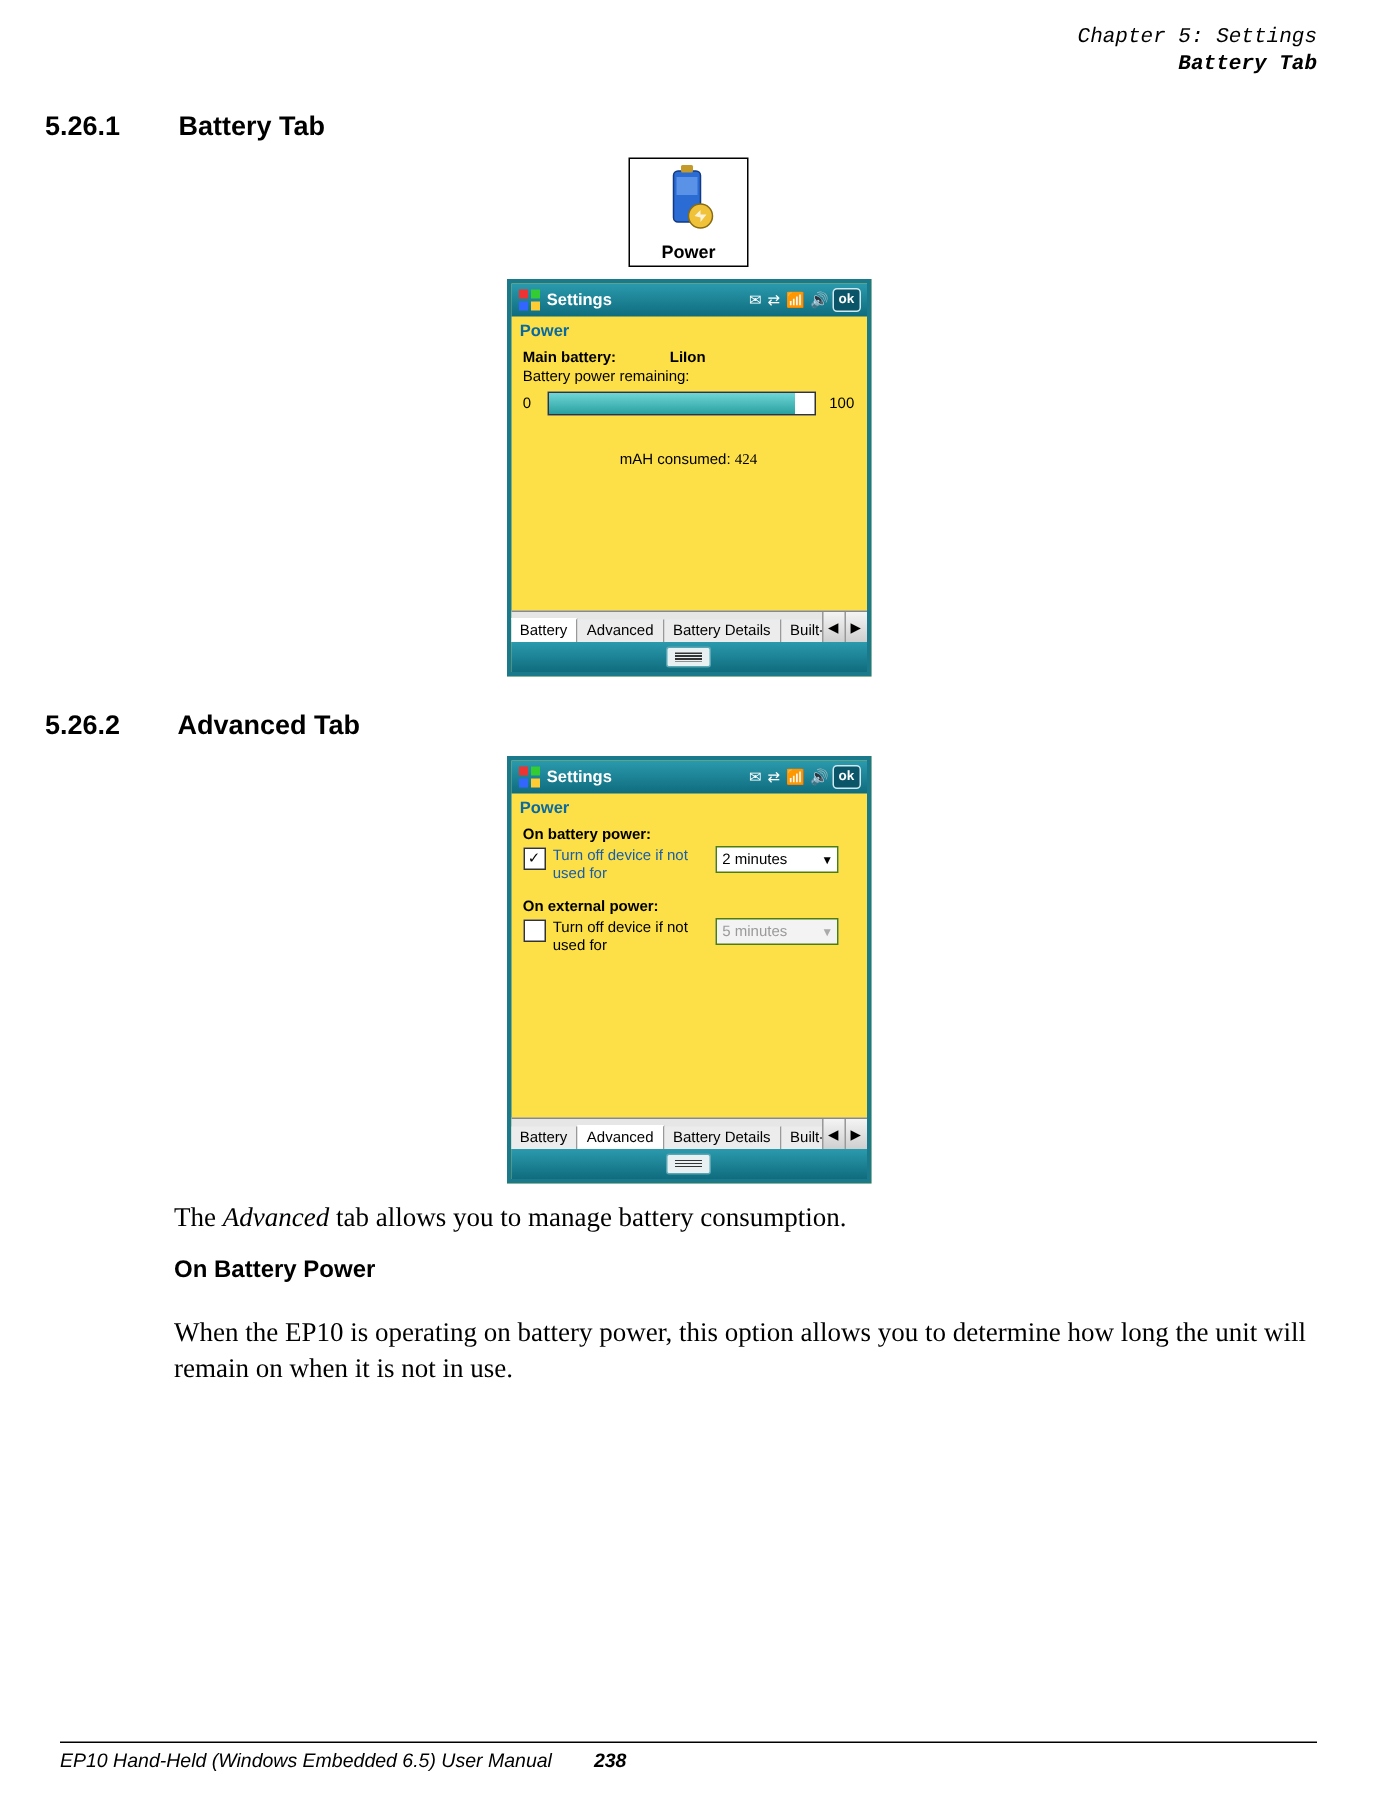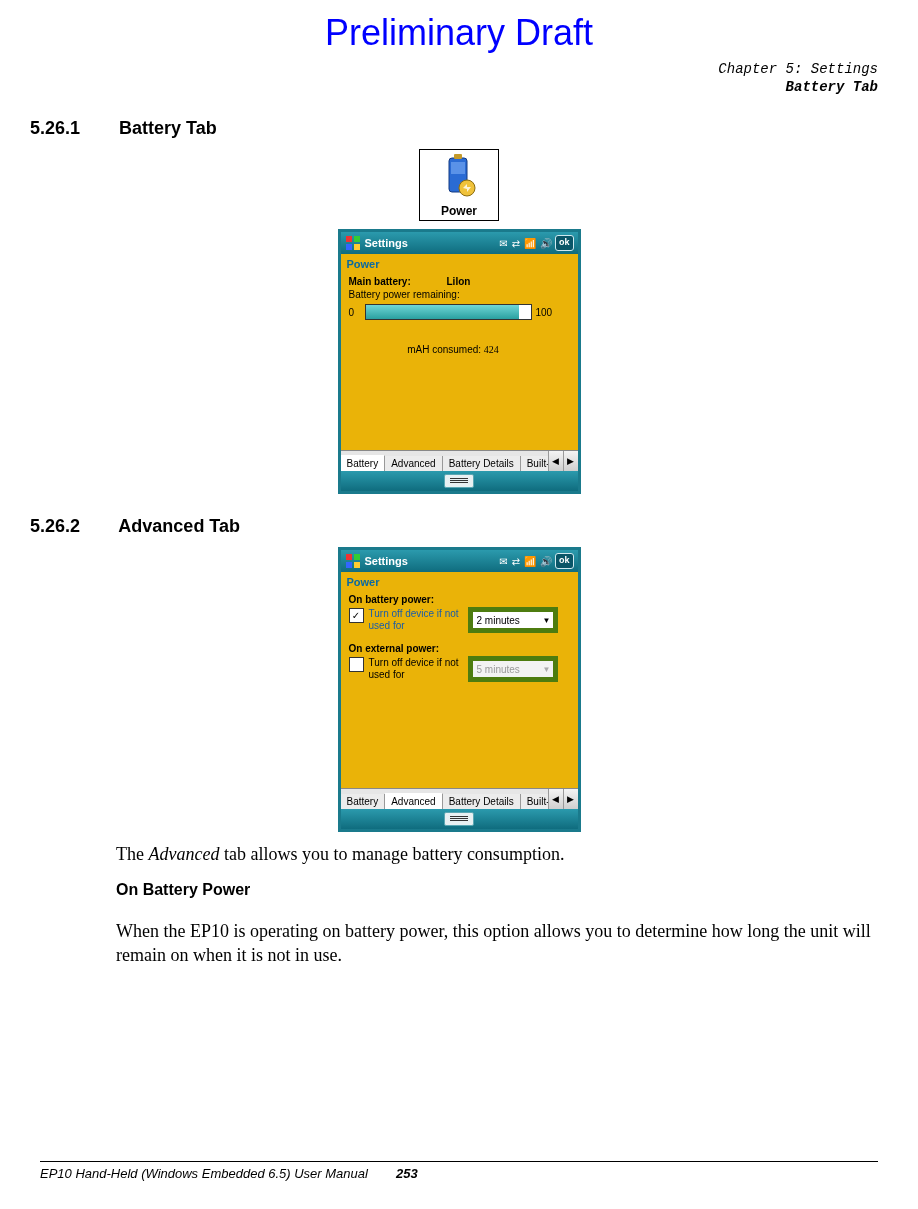--- a/index.html
+++ b/index.html
@@ -57,21 +57,21 @@
   }
   .power-icon-wrap .label {
     font-weight: bold;
     font-size: 12px;
     margin-top: 2px;
   }
   .screenshot {
     width: 243px;
     margin: 8px auto 10px auto;
     border: 3px solid #1a7a8c;
-    background: #eab308;
+    background: #fde047;
     font-family: Tahoma, Arial, sans-serif;
     box-sizing: border-box;
     position: relative;
   }
   .ss-titlebar {
     background: linear-gradient(180deg, #2b9aad 0%, #0f6c7e 100%);
     color: #fff;
     height: 22px;
     display: flex;
     align-items: center;
@@ -102,21 +102,21 @@
     line-height: 12px;
     margin-left: 2px;
   }
   .ss-subtitle {
     color: #0a6aa0;
     font-size: 11px;
     font-weight: bold;
     padding: 4px 6px 0 6px;
   }
   .ss-body {
-    padding: 6px 20px 4px 8px;
+    padding: 6px 8px 4px 8px;
     font-size: 10px;
     color: #000;
     min-height: 180px;
     box-sizing: border-box;
   }
   .batt-main-row { display:flex; }
   .batt-main-row .k { font-weight: bold; width: 98px; }
   .batt-main-row .v { font-weight: bold; }
   .batt-remain-label { margin-top: 2px; }
   .progress-row {
@@ -131,21 +131,21 @@
     border: 1px solid #333;
     margin: 0 4px;
     position: relative;
     background: #fff;
   }
   .progress-row .bar .fill {
     position:absolute; left:0; top:0; bottom:0;
     width: 93%;
     background: linear-gradient(180deg,#6fd6d6,#2aa0a0);
   }
-  .progress-row .p100 { width: 22px; text-align:left; }
+  .progress-row .p100 { width: 22px; text-align:right; }
   .mah-row { margin-top: 24px; text-align:center; font-size:10px; }
   .mah-row .mahval { font-family: "Comic Sans MS", cursive; }
   .ss-tabs {
     display:flex; align-items:flex-end;
     border-top: 1px solid #888;
     background: #e6e6e6;
     height: 20px;
     font-size: 10px;
     position: relative;
   }
@@ -196,21 +196,21 @@
     margin: 14px 0 6px 86px;
   }
   .adv-group { margin-bottom: 10px; }
   .adv-title { font-weight:bold; font-size:10px; }
   .adv-row { display:flex; align-items:flex-start; gap:2px; margin-top:2px; }
   .chk { width:13px; height:13px; border:1px solid #333; background:#fff; display:inline-flex; align-items:center; justify-content:center; font-size:10px; line-height:1; margin-top:1px; }
   .chk.checked::after { content:"✓"; color:#000; }
   .adv-text { flex:1; font-size:10px; line-height:1.15; border:1px solid transparent; padding-left:2px; max-width:105px; }
   .adv-text.boxed { color:#1a5da8; }
   .dd {
-    border:5px solid #4d7c0f;
+    border:1px solid #4d7c0f;
     width: 74px; height:16px;
     font-size:10px;
     display:flex; align-items:center; justify-content:space-between;
     padding: 0 2px 0 4px;
     background:#fff;
   }
   .dd.disabled { color:#9a9a9a; background:#f3f3f3; }
   .dd .arrow { font-size:8px; color:#000; }
   .dd.disabled .arrow { color:#aaa; }
   .footer {
@@ -231,21 +231,20 @@
     font-size: 13px;
     gap: 28px;
   }
   .footer-row .pnum { font-weight: bold; font-style: italic; }
 </style>
 </head>
 <body>
 
 <div class="page">
 
-  <div class="draft-banner">Preliminary Draft</div>
 
   <div class="header-right">
     <div>Chapter 5:  Settings</div>
     <div class="line2">Battery Tab</div>
   </div>
 
   <div class="section-title">
     <span class="section-number">5.26.1</span>
     <span>Battery Tab</span>
   </div>
@@ -387,16 +386,16 @@
     The <i>Advanced</i> tab allows you to manage battery consumption.
   </div>
 
   <div class="sub-heading">On Battery Power</div>
   <div class="body-text" style="margin-top:20px;">When the EP10 is operating on battery power, this option allows you to determine how long the unit will remain on when it is not in use.</div>
 
   <div class="footer">
     <div class="footer-line"></div>
     <div class="footer-row">
       <span>EP10 Hand-Held (Windows Embedded 6.5) User Manual</span>
-      <span class="pnum">253</span>
+      <span class="pnum">238</span>
     </div>
   </div>
 </div>
 
 </body></html>

